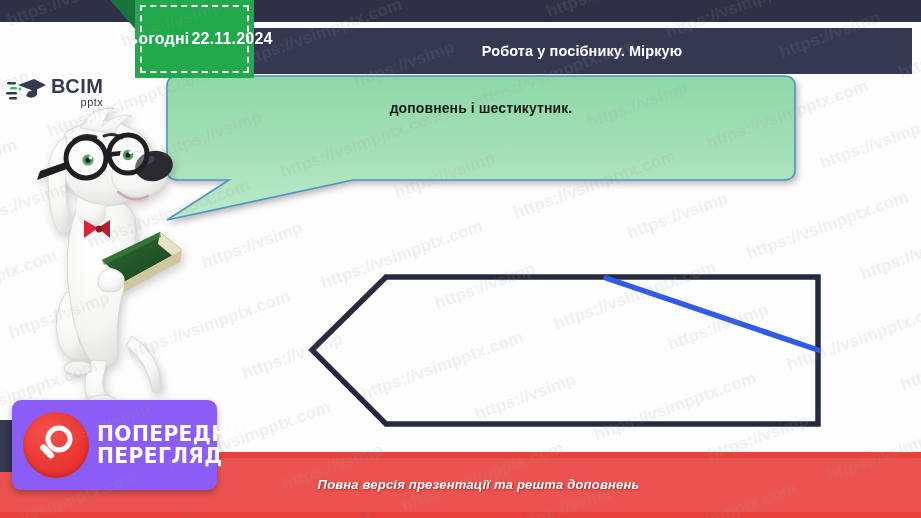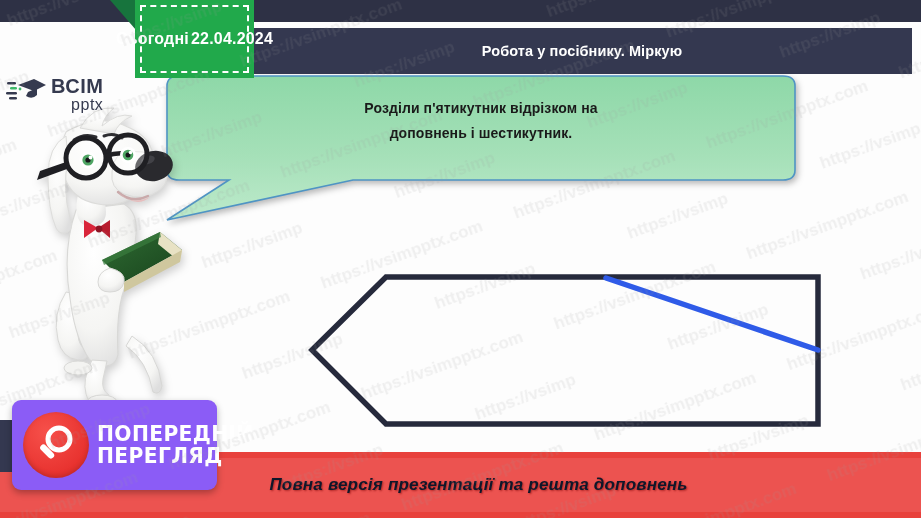--- a/index.html
+++ b/index.html
@@ -39,21 +39,21 @@
     z-index: 40;
     margin-top: 48px;
   }
   #logo .cap { width: 40px; height: 34px; flex: none; }
   #logo .lockup { display: flex; flex-direction: column; line-height: 1; }
   #logo .brand {
     font-size: 20px; font-weight: bold; color: #353a4f;
     letter-spacing: .5px;
   }
   #logo .sub {
-    font-size: 16px; color: #353a4f; letter-spacing: .5px;
+    font-size: 11px; color: #353a4f; letter-spacing: .5px;
     margin-top: 1px; text-align: right;
   }
 
   
   #date-flag {
     position: absolute; left: 110px; top: 0px;
     width: 144px; height: 82px; z-index: 45;
   }
   #date-flag .fold {
     position: absolute; left: 0; top: 0;
@@ -125,21 +125,21 @@
     background: #e8413c;
     z-index: 50;
   }
   #banner .strip {
     position: absolute; left: 0; top: 6px; right: 0; height: 54px;
     background: #ec5350;
     display: flex; flex-direction: column;
     align-items: center; justify-content: center;
   }
   #banner .strip .l {
-    color: #0f172a; font-size: 17px; font-style: italic; font-weight: bold;
+    color: #ffffff; font-size: 13px; font-style: italic; font-weight: bold;
     text-shadow: 1px 1px 2px rgba(120,0,0,.55);
     line-height: 1.32; letter-spacing: .2px; margin-left: 36px;
   }
 
   
   #preview-badge {
     position: absolute; left: 12px; bottom: 28px;
     width: 205px; height: 90px;
     background: #8b5cf6;
     border-radius: 9px;
@@ -206,21 +206,20 @@
         <linearGradient id="bubGrad" x1="0" y1="0" x2="0" y2="1">
           <stop offset="0%" stop-color="#8ed8a8"></stop>
           <stop offset="55%" stop-color="#a5e0b8"></stop>
           <stop offset="100%" stop-color="#bdeacb"></stop>
         </linearGradient>
       </defs>
       <path d="M10,12 Q10,2 22,2 L626,2 Q638,2 638,12 L638,96 Q638,106 626,106
                L196,106 L10,146 L72,106 L22,106 Q10,106 10,96 Z" fill="url(#bubGrad)" stroke="#4f94c4" stroke-width="1.6"></path>
     </svg>
     <div id="bubble-text">
-      <div>Розділи п'ятикутник відрізком на</div>
       <div>доповнень і шестикутник.</div>
     </div>
   </div>
 
   <div id="dog">
     <svg viewBox="0 0 175 320">
       <defs>
         <radialGradient id="fur" cx="38%" cy="30%" r="78%">
           <stop offset="0%" stop-color="#ffffff"></stop>
           <stop offset="62%" stop-color="#f5f5f3"></stop>
@@ -314,21 +313,21 @@
     <span class="lockup">
       <span class="brand">ВСІМ</span>
       <span class="sub">pptx</span>
     </span>
   </div>
 
   <div id="date-flag">
     <div class="fold"></div>
     <div class="body">
       <span class="line">Сьогодні</span>
-      <span class="line">22.04.2024</span>
+      <span class="line">22.11.2024</span>
     </div>
   </div>
 
   <div id="hidden-block">
     <span class="t">П</span>
   </div>
 
   <div id="banner">
     <div class="strip">
       <span class="l">Повна версія презентації та решта доповнень</span>

